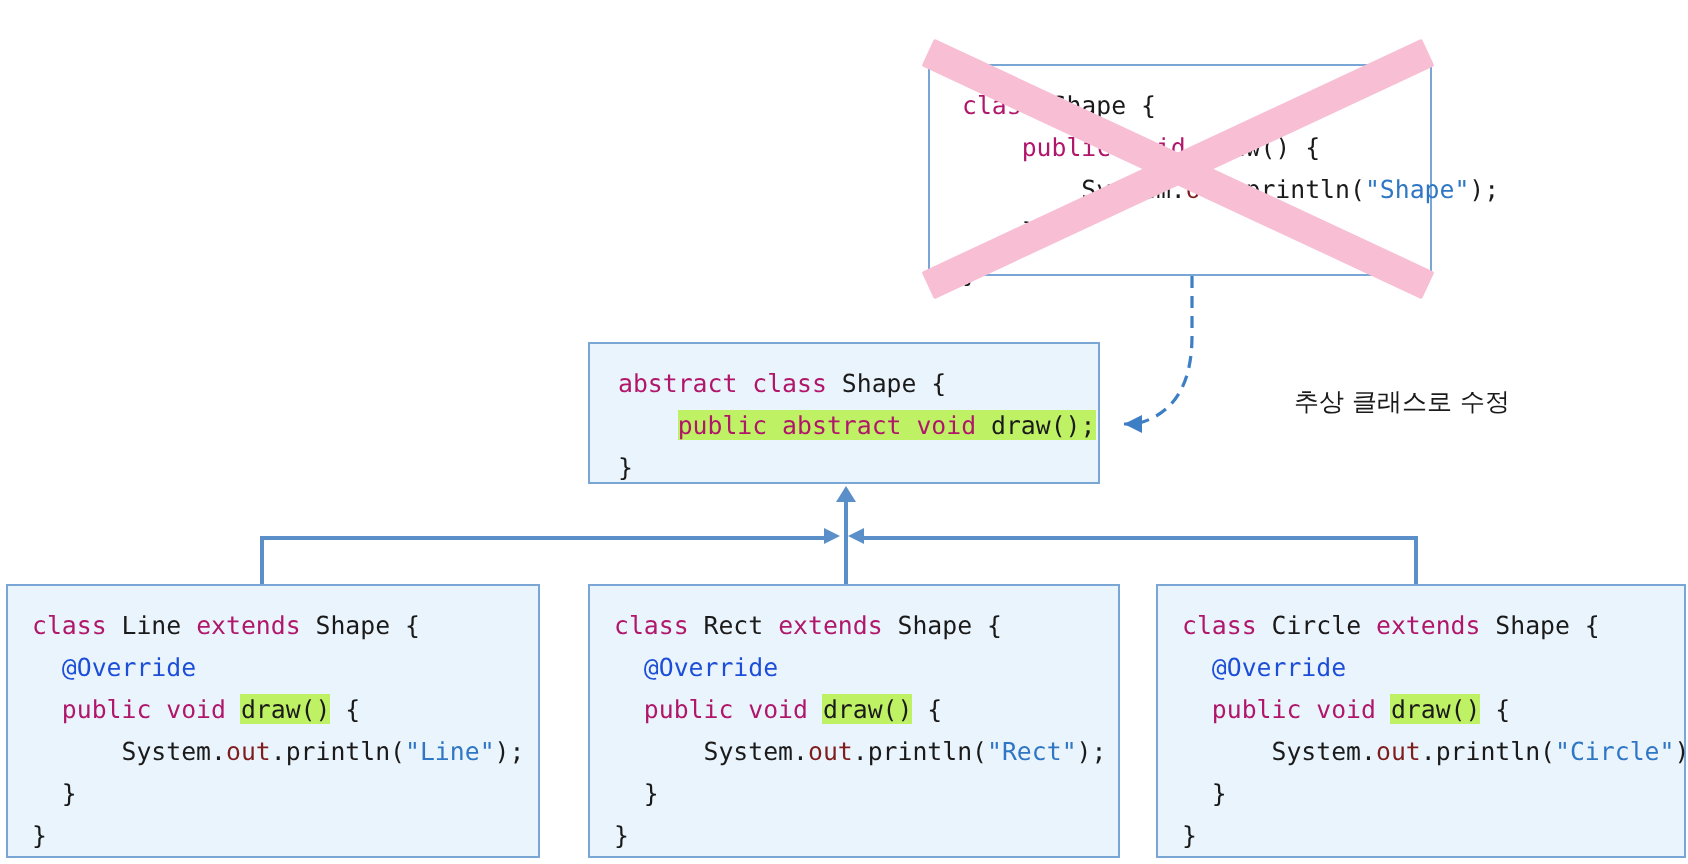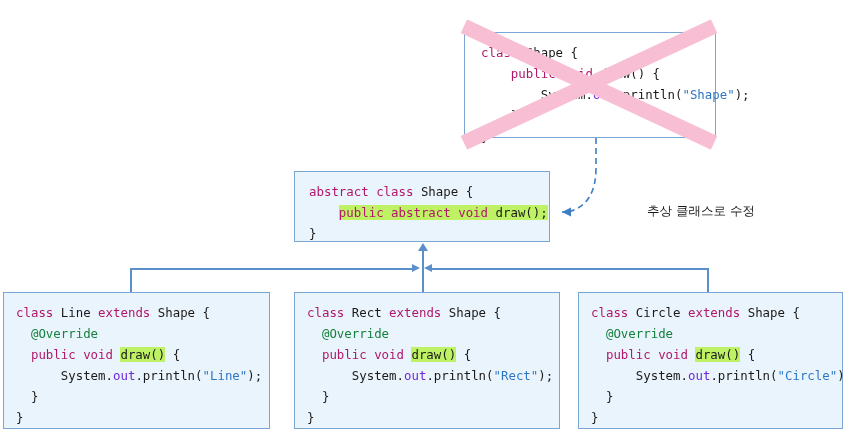--- a/index.html
+++ b/index.html
@@ -20,22 +20,22 @@
     color:#1a1a1a;
     white-space:pre;
     padding:9px 0 9px 0;
   }
   .box.plain{background:#ffffff;}
   .line{display:block;height:21px;white-space:pre;}
 
   
   .kw{color:#b0176b;}
   .cls{color:#1a1a1a;}
-  .gray{color:#15803d;}
-  .blue{color:#6d28d9;}
+  .gray{color:#1d4ed8;}
+  .blue{color:#7f1d1d;}
   .str{color:#2f77c4;}
   .hl{background:#bef264;}
 
   
   .xmark{position:absolute;pointer-events:none;}
   .xmark i{
     position:absolute;display:block;
     background:#f8bfd4;
     height:15px;border-radius:1px;
   }
@@ -104,15 +104,15 @@
   <div class="conn v" style="left:130px;top:268px;height:24px;"></div>
   <div class="conn v" style="left:422px;top:268px;height:24px;"></div>
   <div class="conn v" style="left:707px;top:268px;height:24px;"></div>
 
   <div class="box" id="box-line" style="left:3px;top:292px;width:267px;height:137px;padding-left:12px;"><span class="line"><span class="kw">class </span><span class="cls">Line </span><span class="kw">extends </span><span class="cls">Shape {</span></span><span class="line"><span class="gray">  @Override</span></span><span class="line"><span class="kw">  public void </span><span class="cls hl">draw()</span><span class="cls"> {</span></span><span class="line"><span class="cls">      System.</span><span class="blue">out</span><span class="cls">.println(</span><span class="str">"Line"</span><span class="cls">);</span></span><span class="line"><span class="cls">  }</span></span><span class="line"><span class="cls">}</span></span></div>
 
   <div class="box" id="box-rect" style="left:294px;top:292px;width:266px;height:137px;padding-left:12px;"><span class="line"><span class="kw">class </span><span class="cls">Rect </span><span class="kw">extends </span><span class="cls">Shape {</span></span><span class="line"><span class="gray">  @Override</span></span><span class="line"><span class="kw">  public void </span><span class="cls hl">draw()</span><span class="cls"> {</span></span><span class="line"><span class="cls">      System.</span><span class="blue">out</span><span class="cls">.println(</span><span class="str">"Rect"</span><span class="cls">);</span></span><span class="line"><span class="cls">  }</span></span><span class="line"><span class="cls">}</span></span></div>
 
   <div class="box" id="box-circle" style="left:578px;top:292px;width:265px;height:137px;padding-left:12px;"><span class="line"><span class="kw">class </span><span class="cls">Circle </span><span class="kw">extends </span><span class="cls">Shape {</span></span><span class="line"><span class="gray">  @Override</span></span><span class="line"><span class="kw">  public void </span><span class="cls hl">draw()</span><span class="cls"> {</span></span><span class="line"><span class="cls">      System.</span><span class="blue">out</span><span class="cls">.println(</span><span class="str">"Circle"</span><span class="cls">);</span></span><span class="line"><span class="cls">  }</span></span><span class="line"><span class="cls">}</span></span></div>
 
-  <div class="note" style="left:647px;top:203px;">추상 클래스로 수정</div>
+  <div class="note" style="left:647px;top:193px;">추상 클래스로 수정</div>
 
 </div>
 
 </body></html>

